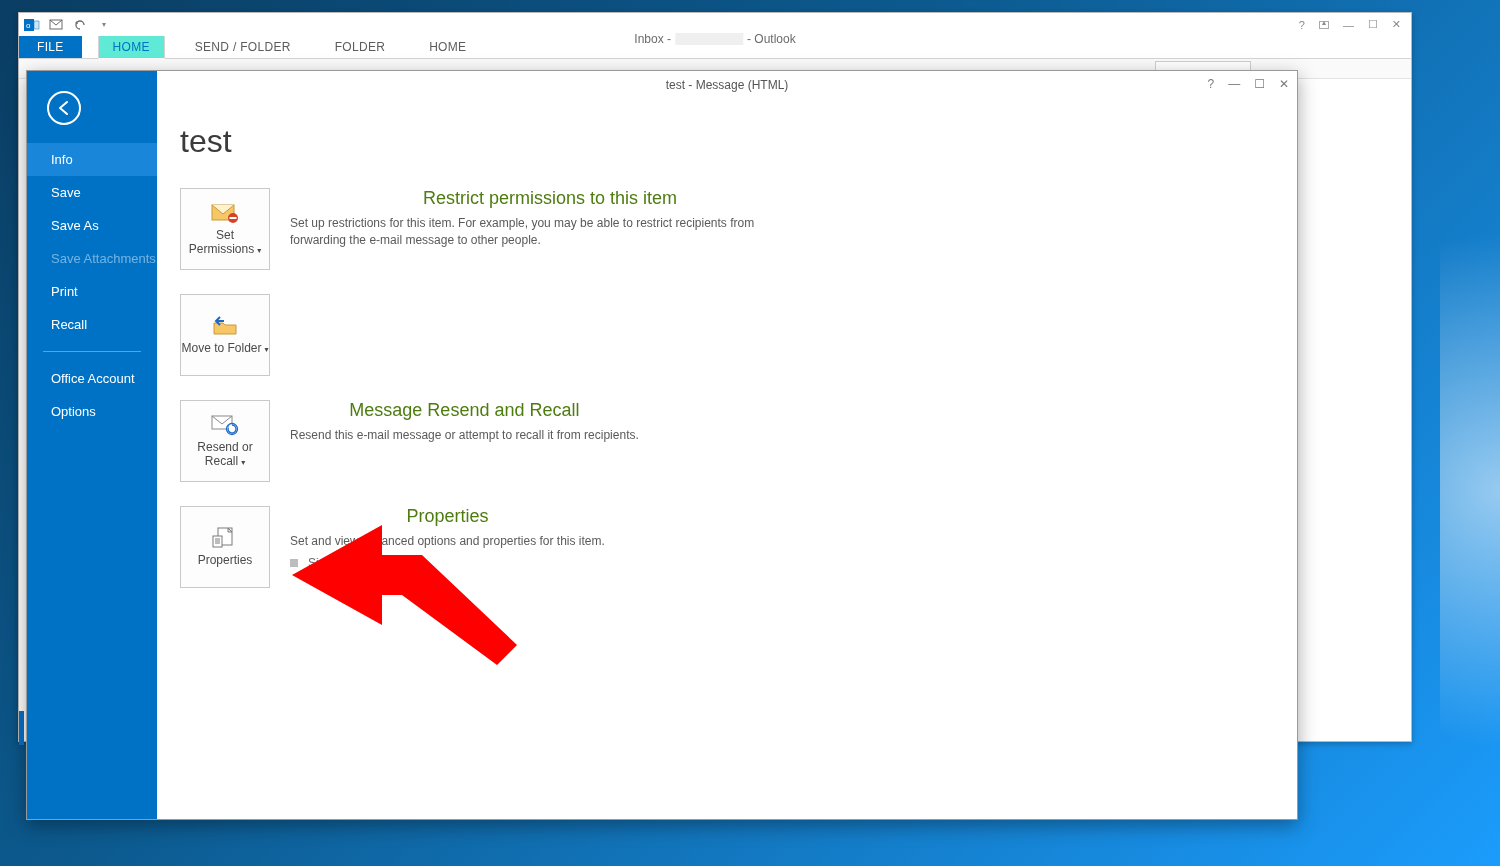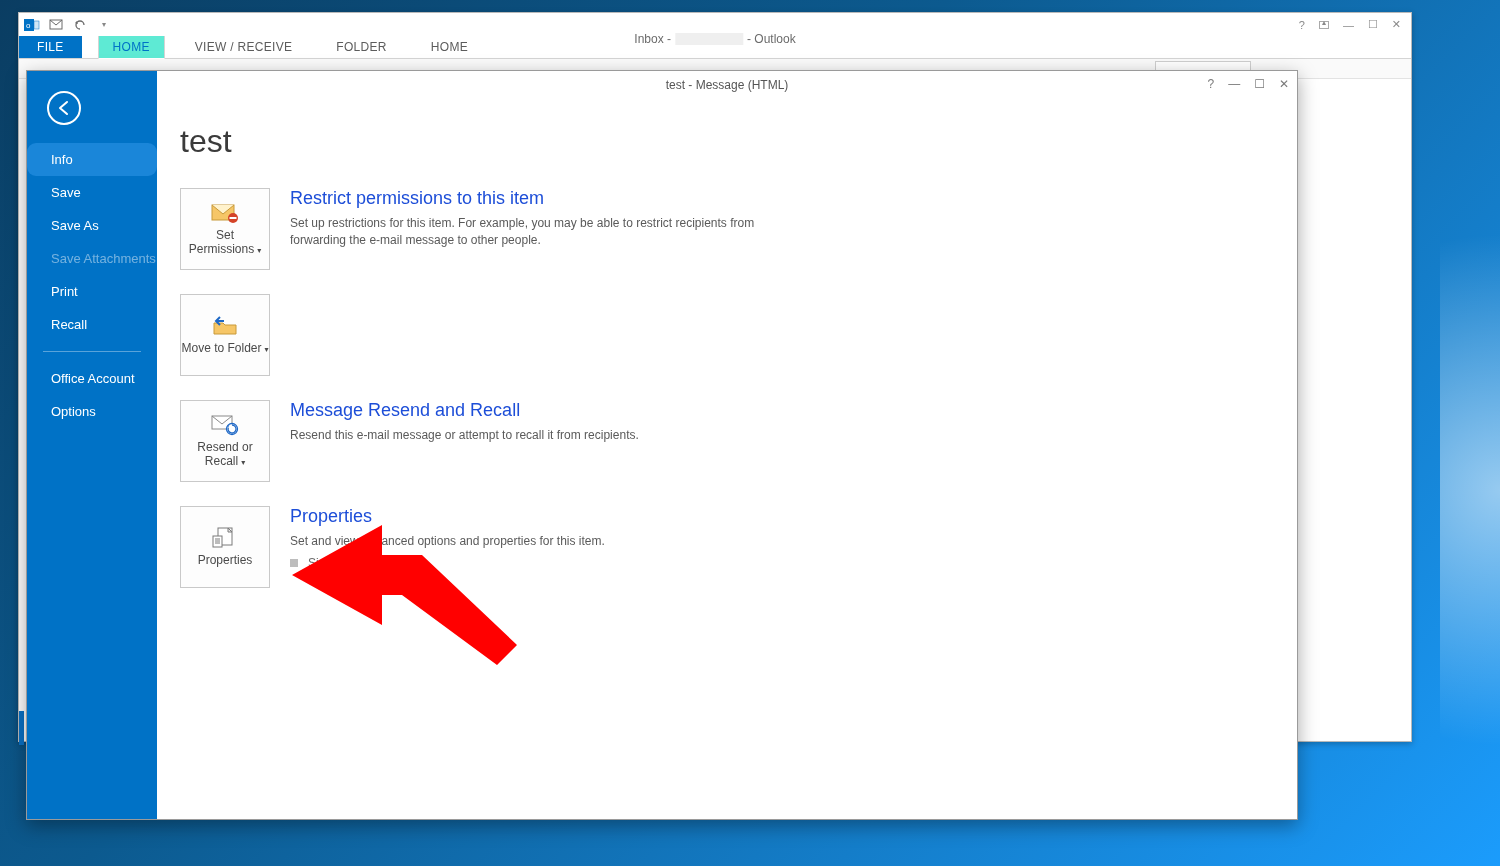--- a/index.html
+++ b/index.html
@@ -122,21 +122,20 @@
     margin: 8px 0 18px 20px;
     display: flex; align-items: center; justify-content: center;
     color: #ffffff;
     font-size: 18px;
     cursor: default;
   }
   .bs-item {
     padding: 9px 14px 9px 24px;
     cursor: default;
     white-space: nowrap;
-    border-radius: 9px;
   }
   .bs-item.selected { background: #1a86d9; }
   .bs-item.disabled { color: rgba(255,255,255,0.45); }
   .bs-sep { height: 1px; background: rgba(255,255,255,0.35); margin: 10px 16px; }
 
   .backstage-content {
     flex: 1;
     padding: 52px 40px 20px 23px;
     color: #333333;
     overflow: hidden;
@@ -168,22 +167,23 @@
     flex-shrink: 0;
     text-align: center;
     line-height: 1.15;
   }
   .tile .tile-icon { width: 30px; height: 24px; display: flex; align-items: center; justify-content: center; }
   .tile .caret { font-size: 8px; margin-left: 3px; }
   .section-text { max-width: 520px; }
   .section-text h3 {
     font-size: 18px;
     font-weight: 400;
-    color: #1d4ed8;
+    color: #4d7c0f;
     margin-bottom: 6px;
+    text-align: center;
   }
   .section-text .desc {
     font-size: 12px;
     color: #5a5a5a;
     line-height: 1.45;
     margin-bottom: 6px;
   }
   .meta-line {
     font-size: 12px;
     color: #5a5a5a;
@@ -249,21 +249,21 @@
           <span style="position:absolute;top:-4px;left:2px;font-size:8px">▴</span>
         </span>
       <span>—</span>
       <span>☐</span>
       <span>✕</span>
     </div>
   </div>
   <div class="ribbon-tabs">
     <div class="tab file">FILE</div>
     <div class="tab home">HOME</div>
-    <div class="tab">VIEW / RECEIVE</div>
+    <div class="tab">SEND / FOLDER</div>
     <div class="tab">FOLDER</div>
     <div class="tab">HOME</div>
   </div>
   <div class="ribbon-stub">
     <div class="stub-search"></div>
   </div>
   <div class="left-tiny"></div>
 </div>
 
 <div class="msg-window">

